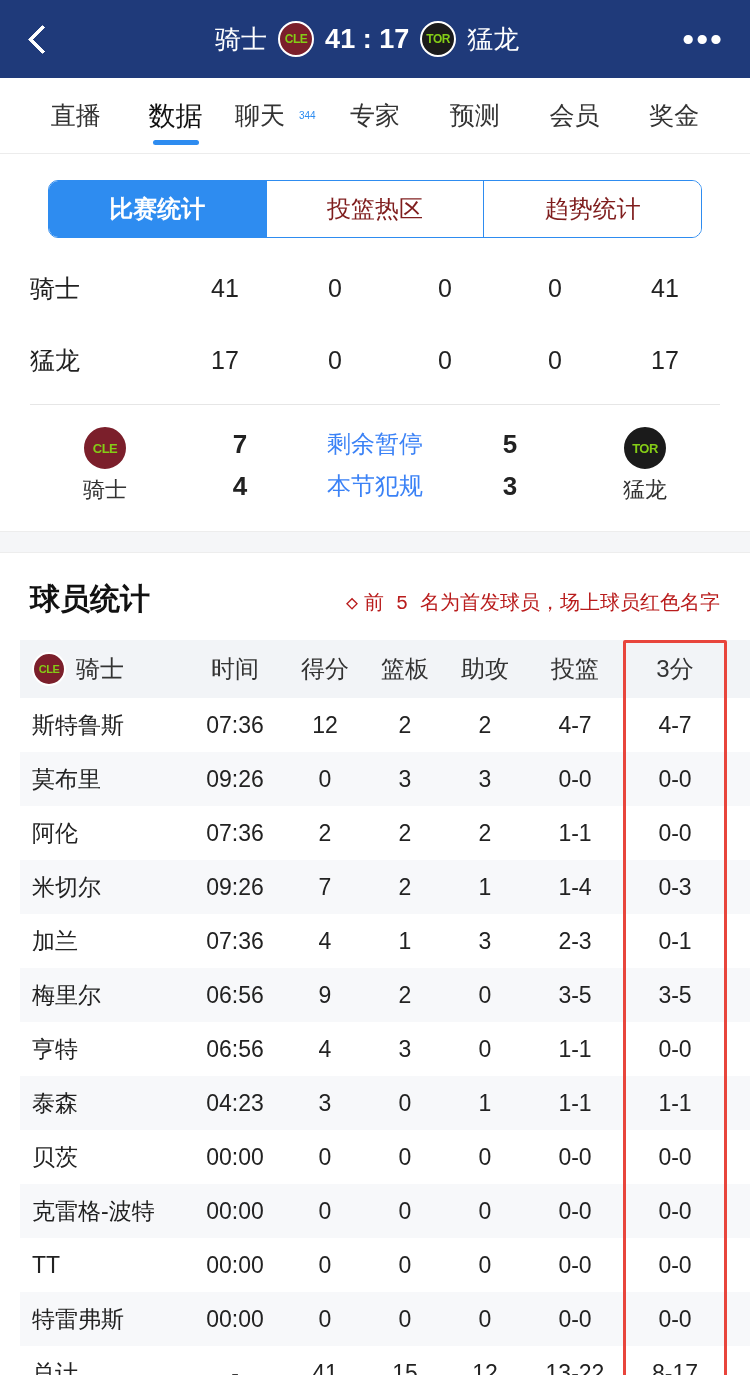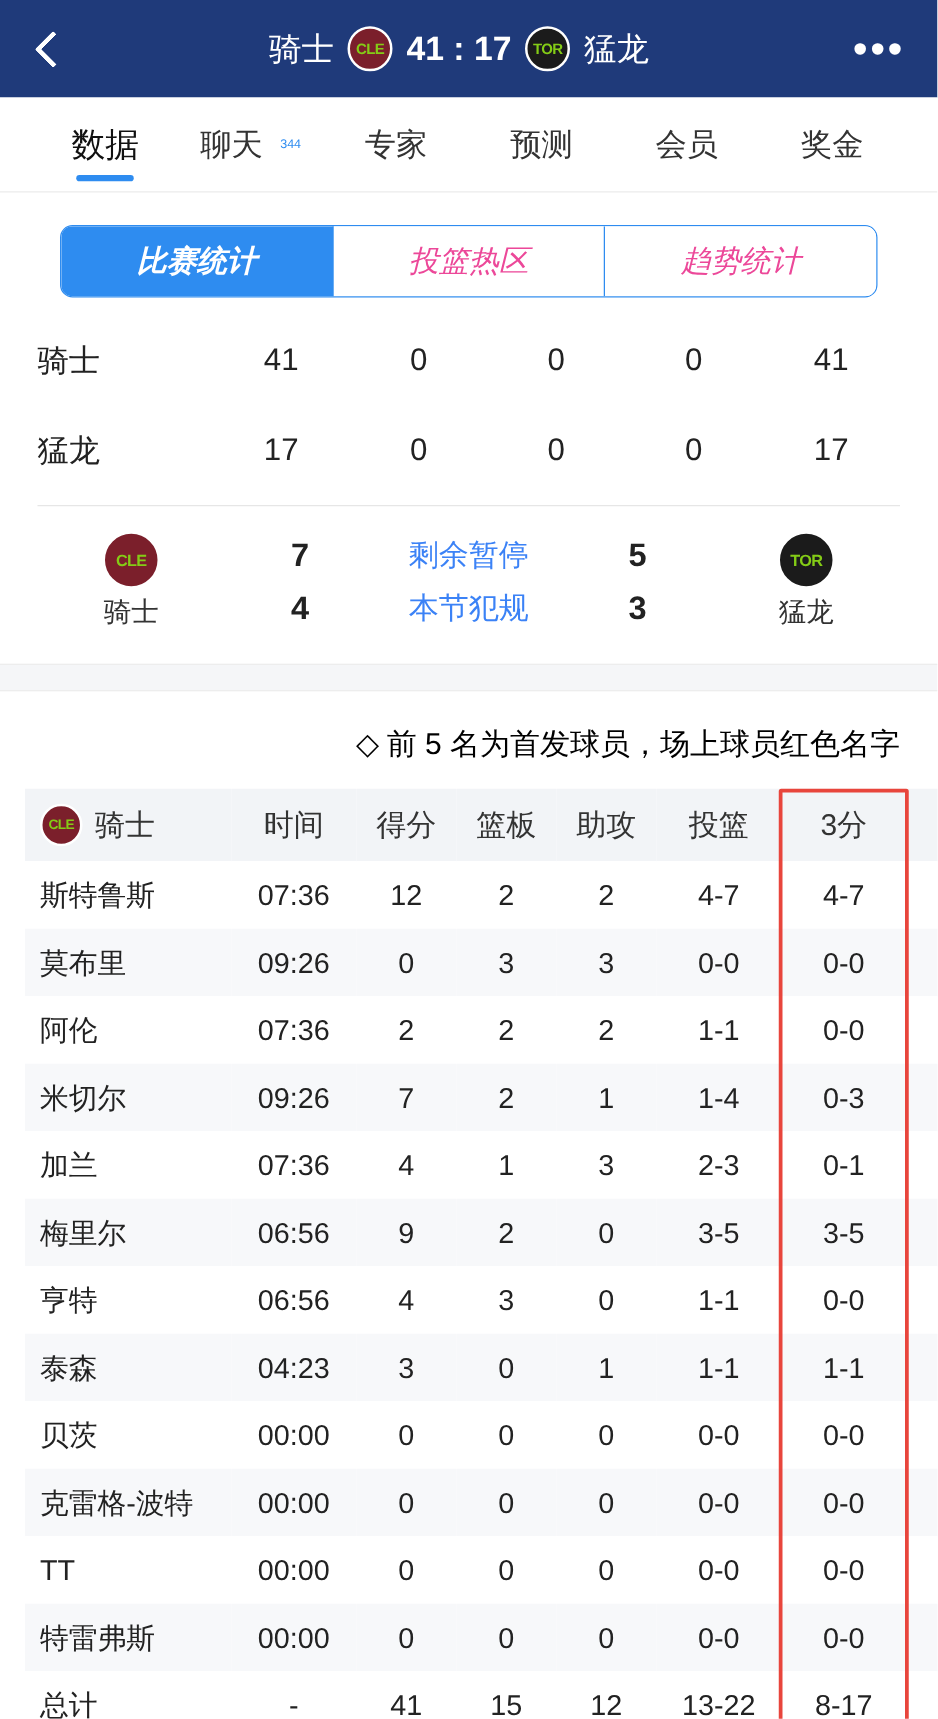--- a/index.html
+++ b/index.html
@@ -98,37 +98,36 @@
     color: #2e8cf0;
     vertical-align: super;
     margin-left: 14px;
   }
 
   
   .seg-wrap {
     padding: 26px 48px 14px 48px;
     display: flex;
     justify-content: center;
-    font-style: italic;
   }
   .segmented {
     display: flex;
     width: 100%;
     border: 1px solid #2e8cf0;
     border-radius: 10px;
     overflow: hidden;
     height: 58px;
   }
   .seg {
     flex: 1;
     display: flex;
     align-items: center;
     justify-content: center;
     font-size: 24px;
-    color: #ec4899;
+    color: #7f1d1d;
     background: #ffffff;
     border-right: 1px solid #2e8cf0;
     cursor: pointer;
   }
   .seg:last-child { border-right: none; }
   .seg.active { background: #2e8cf0; color: #ffffff; font-weight: bold; }
 
   
   .qtable {
     padding: 0 30px;
@@ -200,22 +199,23 @@
     align-items: baseline;
     padding: 26px 30px 20px 30px;
   }
   .psec-title {
     font-size: 30px;
     font-weight: bold;
     color: #111;
   }
   .psec-note {
     margin-left: auto;
-    font-size: 24px;
-    color: #000000;
+    font-size: 20px;
+    color: #b91c1c;
+    font-family: Liberation Mono, monospace;
   }
   .psec-note .diamond { margin-right: 6px; }
 
   
   .stats-wrap {
     position: relative;
     padding: 0 20px;
   }
   table.stats {
     width: 100%;
@@ -270,20 +270,23 @@
     <span class="team-name">骑士</span>
     <span class="logo cle">CLE</span>
     <span>41 : 17</span>
     <span class="logo tor">TOR</span>
     <span class="team-name">猛龙</span>
   </div>
   <div class="dots">•••</div>
 </div>
 
 <div class="navtabs">
+  <div class="navtab">
+    <span>直播</span>
+  </div>
   <div class="navtab active">
     <span>数据</span>
   </div>
   <div class="navtab">
     <span>聊天</span>
       <span class="badge-sup">344</span>
   </div>
   <div class="navtab">
     <span>专家</span>
   </div>
@@ -345,20 +348,21 @@
   </div>
   <div class="tof-side">
     <div class="logo tor">TOR</div>
     <div class="tname">猛龙</div>
   </div>
 </div>
 
 <div class="gap-band"></div>
 
 <div class="psec-head">
+  <div class="psec-title">球员统计</div>
   <div class="psec-note">
     <span class="diamond">◇</span><span>前 5 名为首发球员，场上球员红色名字</span>
   </div>
 </div>
 
 <div class="stats-wrap">
   <table class="stats">
     <thead>
       <tr>
         <th class="col-name">

